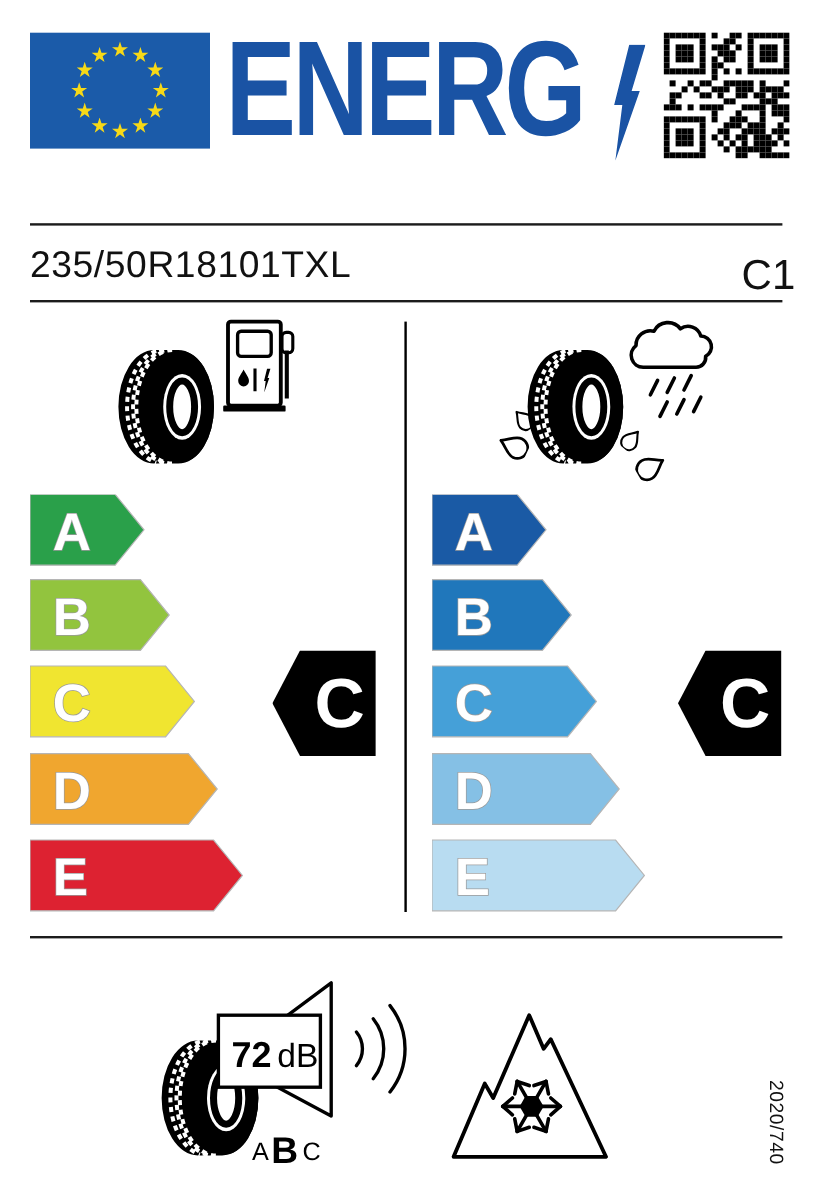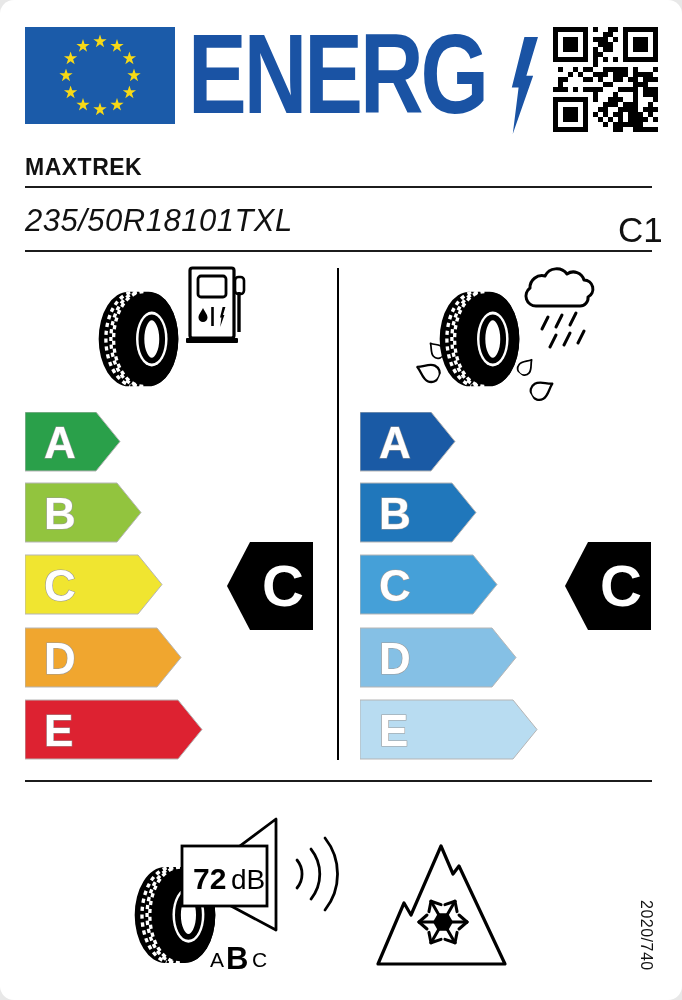--- a/index.html
+++ b/index.html
@@ -1,31 +1,30 @@
 <!DOCTYPE html>
 <html><head>
 <meta charset="utf-8">
 <style>
   html,body{margin:0;padding:0;background:#e8e8e8;}
   .label{
     position:relative;width:682px;height:1000px;background:#fff;
     font-family:"Liberation Sans",sans-serif;color:#111;overflow:hidden;
     margin:0 auto;
-    border-radius:14px;
   }
   .abs{position:absolute;}
   .hline{position:absolute;left:25px;width:627px;height:2px;background:#1c1c1c;}
   .vline{position:absolute;left:337px;top:268px;width:2px;height:492px;background:#000;}
   .energ-text{
     font-weight:bold;font-size:88px;line-height:1;color:#1a53a4;
     letter-spacing:-3px;display:inline-block;transform:scaleY(1.28);
     transform-origin:top left;white-space:nowrap;
   }
   .brand{font-size:23px;font-weight:bold;letter-spacing:.5px;}
-  .tire-size{font-size:31px;letter-spacing:.5px;font-style:italic;}
+  .tire-size{font-size:31px;letter-spacing:.5px;}
   .class-c1{font-size:35px;}
   .scale-letter{
     font-weight:bold;font-size:44px;fill:#fff;stroke:#9a9a9a;stroke-width:1.2px;
     paint-order:stroke;font-family:"Liberation Sans",sans-serif;
   }
   .badge-letter{
     font-weight:bold;font-size:58px;fill:#fff;text-anchor:middle;
     font-family:"Liberation Sans",sans-serif;
   }
   .reg-text{
@@ -316,21 +315,20 @@
       <rect x="30" y="100" width="5" height="5" fill="#000"></rect>
       <rect x="60" y="100" width="5" height="5" fill="#000"></rect>
       <rect x="65" y="100" width="5" height="5" fill="#000"></rect>
       <rect x="80" y="100" width="5" height="5" fill="#000"></rect>
       <rect x="85" y="100" width="5" height="5" fill="#000"></rect>
       <rect x="90" y="100" width="5" height="5" fill="#000"></rect>
       <rect x="95" y="100" width="5" height="5" fill="#000"></rect>
       <rect x="100" y="100" width="5" height="5" fill="#000"></rect>
     </svg>
 
-  <div class="abs brand" style="left:25px;top:154px">MAXTREK</div>
   <div class="hline" style="top:186px"></div>
 
   <div class="abs tire-size" style="left:25px;top:203px">235/50R18101TXL</div>
   <div class="abs class-c1" style="left:618px;top:210px">C1</div>
   <div class="hline" style="top:250px"></div>
 
   <div class="vline"></div>
 
   <svg class="abs" style="left:90px;top:262px" width="165" height="140" viewBox="0 0 165 140">
     <use href="#tire" x="7" y="21" width="83" height="112"></use>

